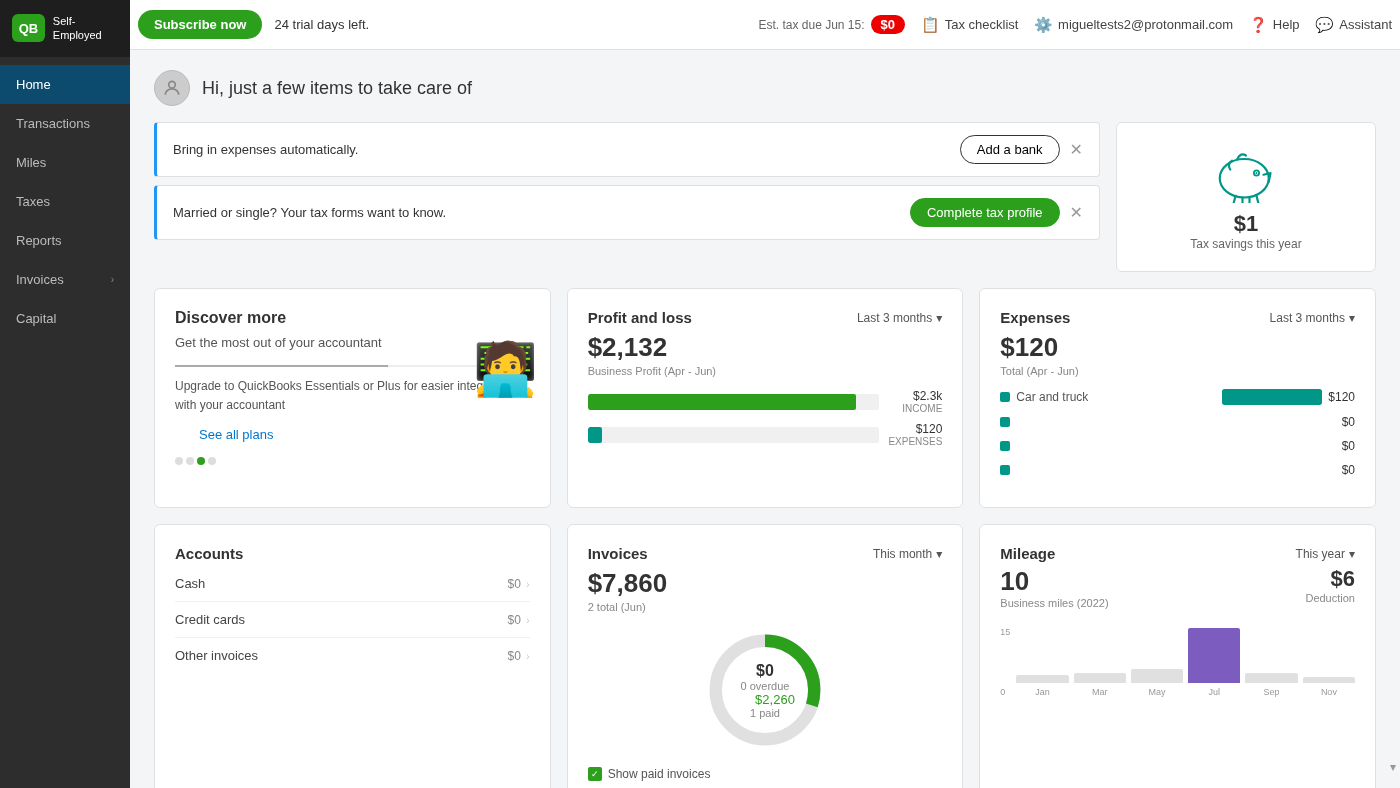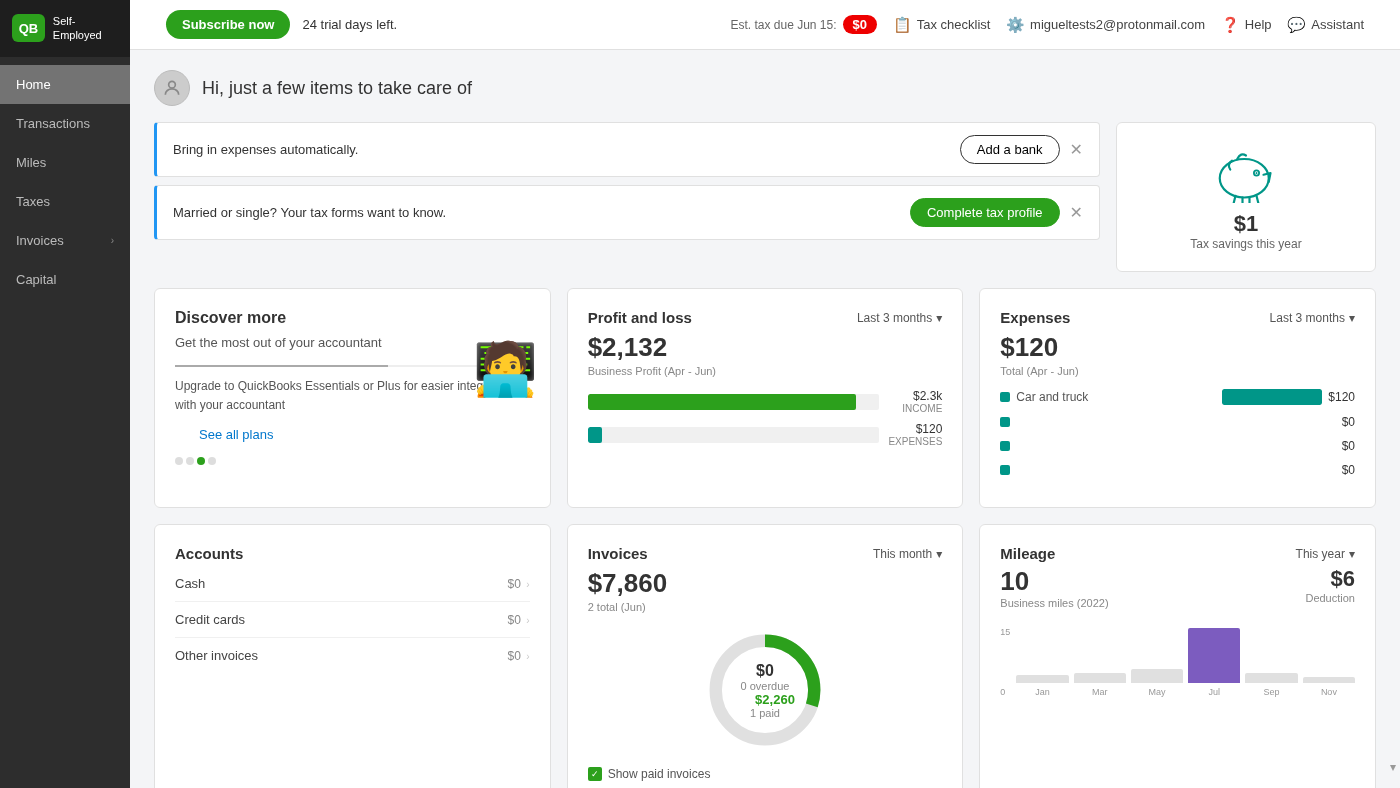--- a/index.html
+++ b/index.html
@@ -44,38 +44,38 @@
     .sidebar-item {
       padding: 12px 16px;
       cursor: pointer;
       font-size: 13px;
       color: #bbb;
       display: flex;
       align-items: center;
       justify-content: space-between;
       transition: background 0.15s;
     }
-    .sidebar-item.active { background: #737373; color: #fff; }
+    .sidebar-item.active { background: #0c4a6e; color: #fff; }
     .sidebar-item-chevron { font-size: 10px; color: #888; }
 
     
     .main {
       flex: 1;
       display: flex;
       flex-direction: column;
       overflow: hidden;
     }
 
     
     .topbar {
       background: #fff;
       border-bottom: 1px solid #e0e0e0;
       display: flex;
       align-items: center;
-      padding: 0 36px;
+      padding: 0 8px;
       height: 50px;
       gap: 12px;
       flex-shrink: 0;
     }
     .subscribe-btn {
       background: #2ca01c;
       color: white;
       border: none;
       border-radius: 20px;
       padding: 7px 16px;
@@ -382,21 +382,21 @@
     .donut-svg { width: 130px; height: 130px; transform: rotate(-90deg); }
     .donut-center {
       position: absolute;
       top: 50%;
       left: 50%;
       transform: translate(-50%, -50%);
       text-align: center;
     }
     .donut-main { font-size: 16px; font-weight: 700; color: #333; }
     .donut-sub { font-size: 11px; color: #888; }
-    .donut-sub2 { font-size: 13px; font-weight: 700; color: #2ca01c; margin-left: 20px; }
+    .donut-sub2 { font-size: 13px; font-weight: 400; color: #2ca01c; margin-left: 20px; }
     .donut-sub3 { font-size: 11px; color: #888; }
     .show-paid {
       display: flex;
       align-items: center;
       gap: 6px;
       font-size: 12px;
       color: #555;
     }
     .checkbox-green {
       width: 14px;
@@ -467,20 +467,23 @@
       <span>Home</span>
     </div>
     <div class="sidebar-item">
       <span>Transactions</span>
     </div>
     <div class="sidebar-item">
       <span>Miles</span>
     </div>
     <div class="sidebar-item">
       <span>Taxes</span>
+    </div>
+    <div class="sidebar-item">
+      <span>Reports</span>
     </div>
     <div class="sidebar-item">
       <span>Invoices</span>
       <span class="sidebar-item-chevron">›</span>
     </div>
     <div class="sidebar-item">
       <span>Capital</span>
     </div>
   </div>
 </nav>

